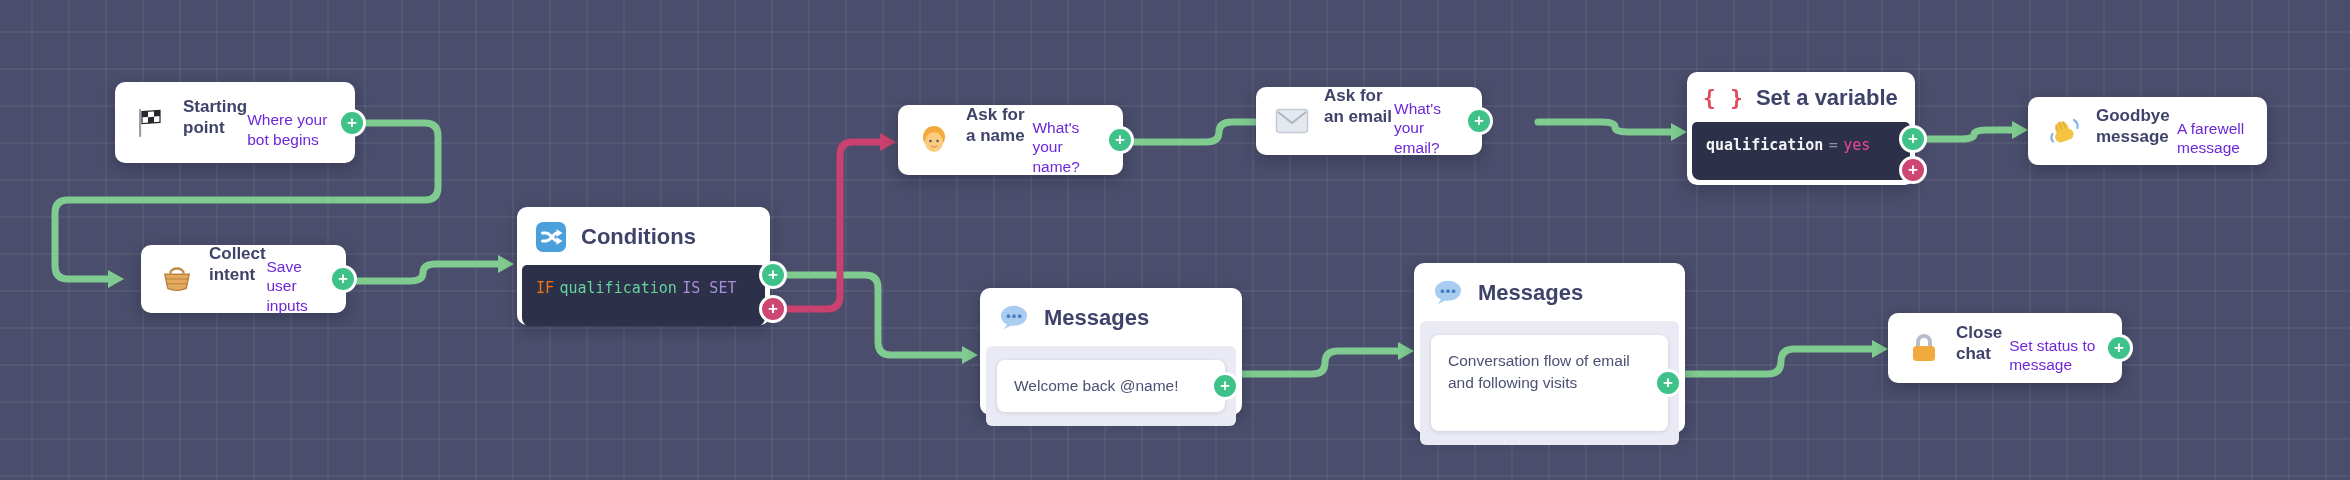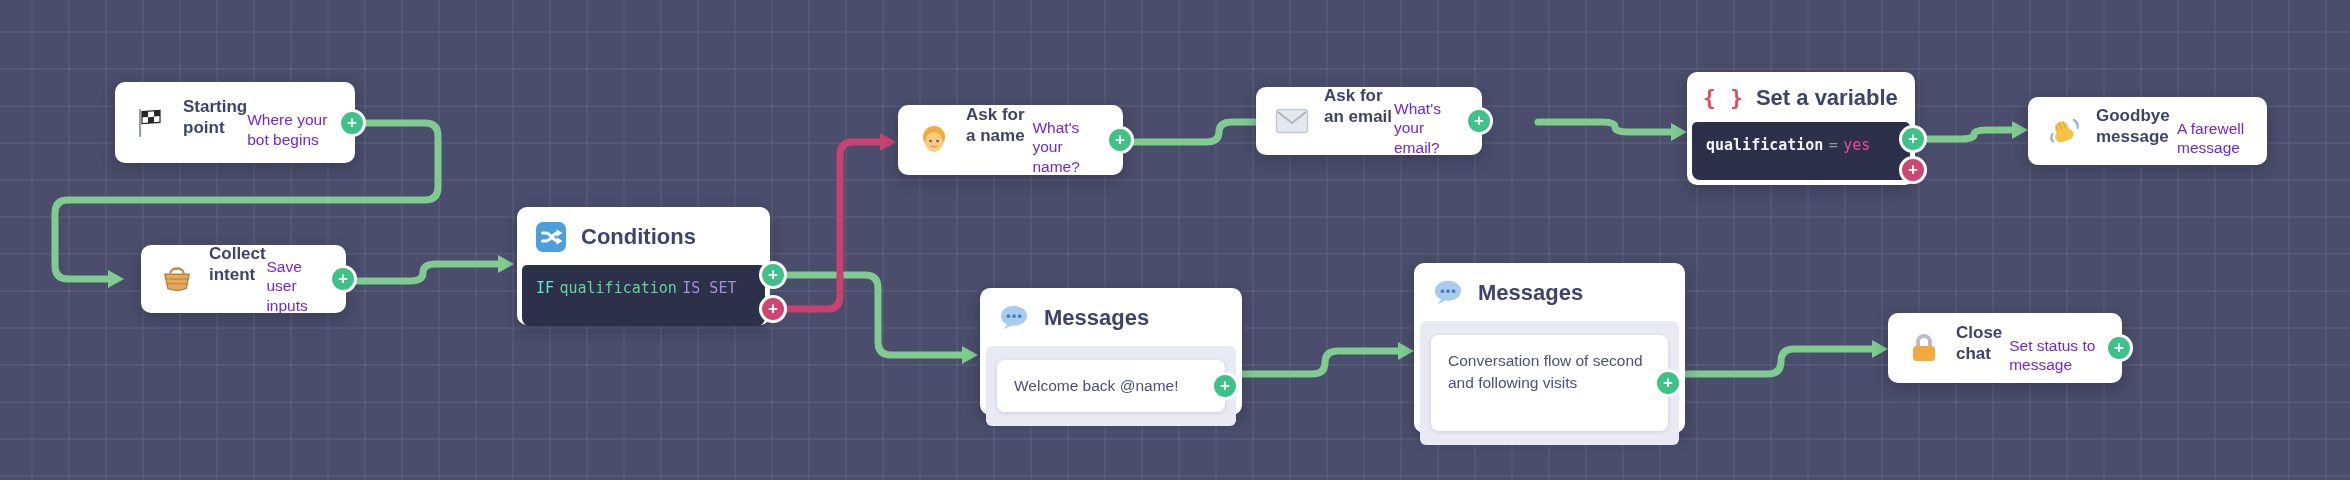--- a/index.html
+++ b/index.html
@@ -29,21 +29,21 @@
   .nsub{font-size:15.5px;color:#6d28d9;line-height:1.25;margin-top:14px;}
 
   
   .node .hdr{display:flex;align-items:center;gap:12px;padding:12px 16px 10px;}
   .node .hdr .ntitle{font-size:22px;}
   .darkbody{
     margin:0 5px 5px;background:#2D3049;border-radius:5px 5px 8px 8px;
     font-family:"DejaVu Sans Mono", monospace;font-size:15px;
     padding:14px 14px 0;box-sizing:border-box;
   }
-  .code-if{color:#5eead4;}
+  .code-if{color:#f97316;}
   .code-var{color:#63D49D;}
   .code-op{color:#A78FD8;margin-left:0.6ch;}
   .code-var2{color:#F2F3F7;font-weight:700;}
   .code-eq{color:#9094B0;margin:0 0.6ch;}
   .code-val{color:#ec4899;}
   .code-var{margin-left:0.6ch;}
 
   .msgbody{
     margin:0 6px 6px;background:#E9EAF3;border-radius:6px;
     padding:14px 11px;box-sizing:border-box;
@@ -262,21 +262,21 @@
             <path d="M17,2 C9,2 3,7 3,13 c0,4 2.5,7 6.5,9 L6,27 l8,-4 c1,0.2 2,0.3 3,0.3 8,0 14,-5 14,-11.3 C31,7 25,2 17,2 Z" fill="#A9CDF0"></path>
             <circle cx="11" cy="13" r="2" fill="#4B7EC2"></circle>
             <circle cx="17" cy="13" r="2" fill="#4B7EC2"></circle>
             <circle cx="23" cy="13" r="2" fill="#4B7EC2"></circle>
           </svg>
       </span>
       <div class="ntitle">Messages</div>
     </div>
     <div class="msgbody">
       <div class="msgcard" style="min-height:66px;">
-        <span>Conversation flow of second and following visits</span>
+        <span>Conversation flow of email and following visits</span>
         <button class="plus green">+</button>
       </div>
     </div>
   </div>
 
   <div class="node simple" id="node-close-chat">
     <span class="nicon">
       <svg viewBox="0 0 30 32" width="30" height="32">
           <path d="M9,15 v-5 a6,6 0 0 1 12,0 v5" fill="none" stroke="#B7BDC9" stroke-width="4" stroke-linecap="round"></path>
           <rect x="4" y="14" width="22" height="15" rx="3.5" fill="#F2A93E"></rect>

